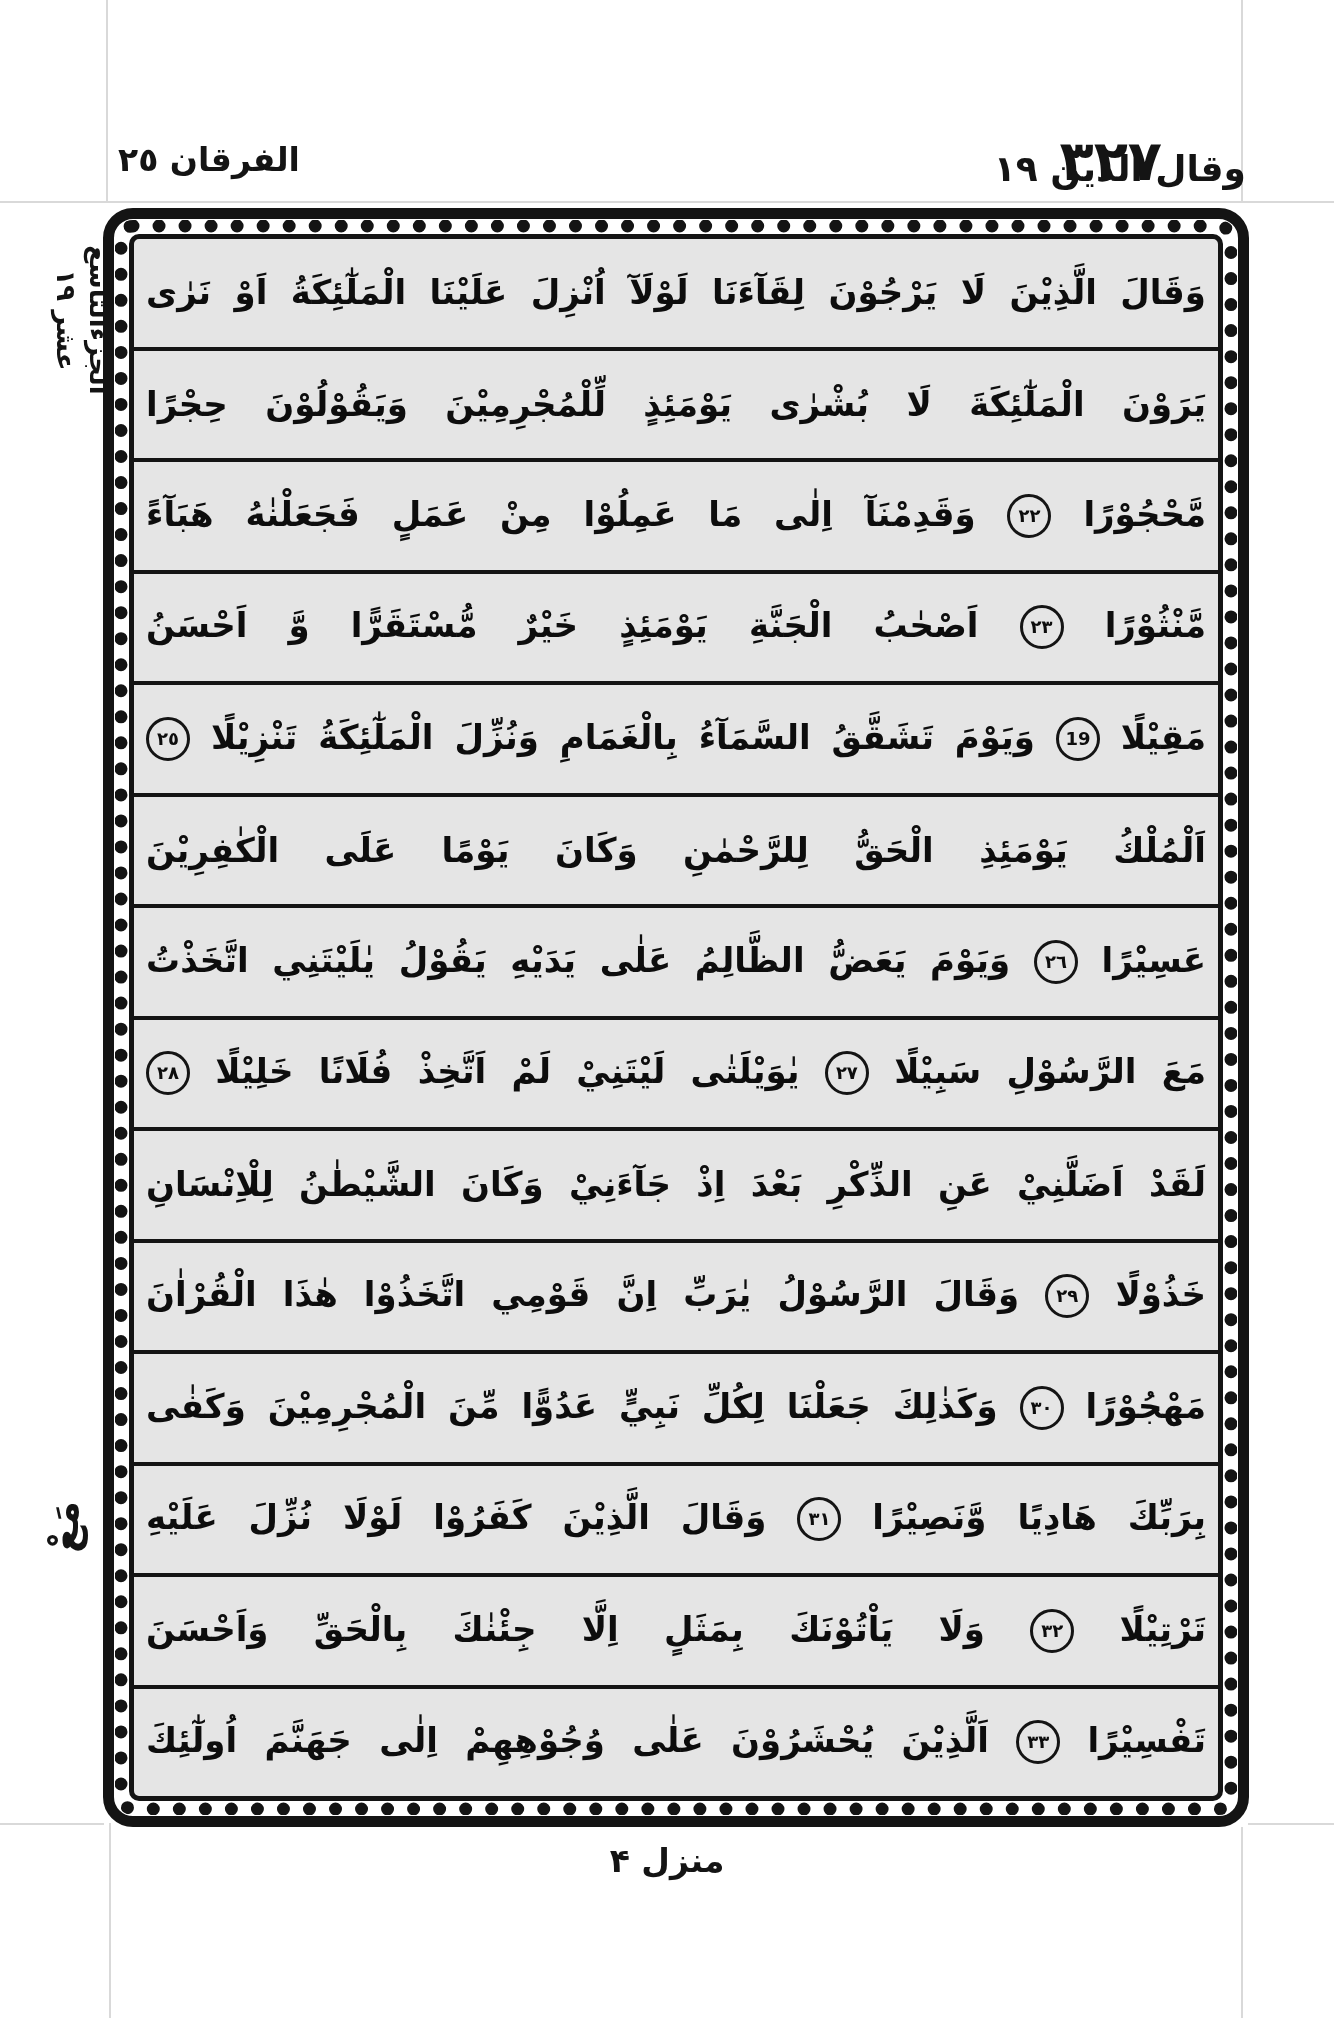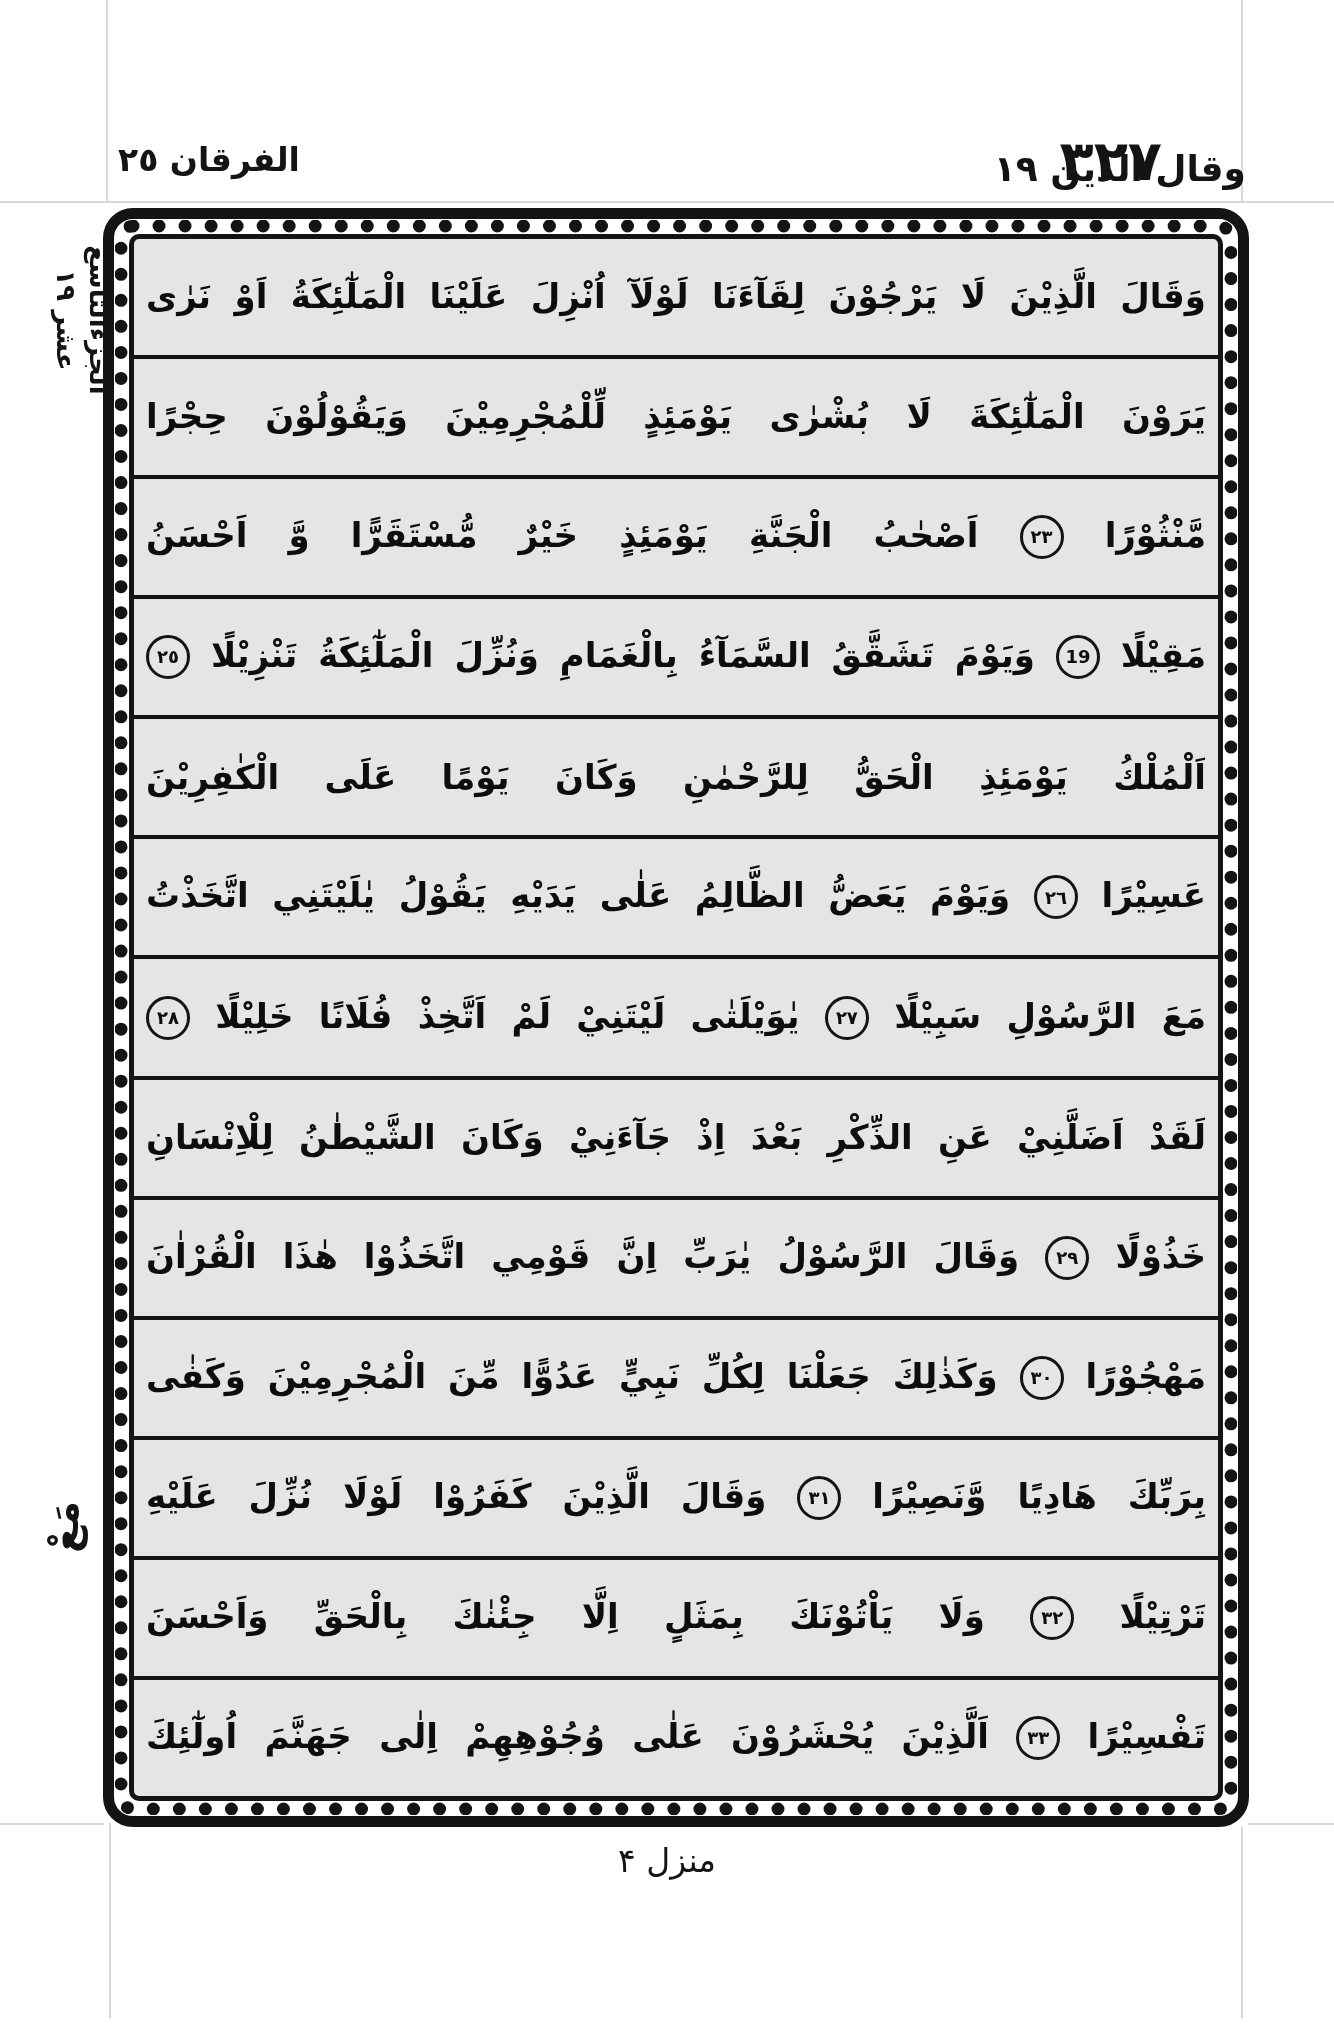--- a/index.html
+++ b/index.html
@@ -26,21 +26,21 @@
   }
   .ruku-block{
     position:absolute;left:31px;top:1495px;width:84px;height:64px;
     transform:rotate(-90deg);transform-origin:center;
     font-weight:bold;font-size:40px;text-align:center;direction:rtl;
   }
 
   
   .footer-manzil{
     position:absolute;left:0;top:1841px;width:1334px;text-align:center;
-    font-weight:normal;font-size:33px;direction:rtl;
+    font-weight:bold;font-size:33px;direction:rtl;
   }
 
   
   .frame{
     position:absolute;left:103px;top:208px;width:1146px;height:1619px;
     box-sizing:border-box;border:11px solid #141414;border-radius:30px;
     background:#ffffff;
   }
   .beads{
     position:absolute;inset:1px;box-sizing:border-box;
@@ -95,20 +95,23 @@
 <div class="frame">
   <div class="beads"></div>
   <div class="inner">
       <div class="qrow">
         <div class="qline"><span>وَقَالَ الَّذِيْنَ لَا يَرْجُوْنَ لِقَآءَنَا لَوْلَآ اُنْزِلَ عَلَيْنَا الْمَلٰٓئِكَةُ اَوْ نَرٰى</span></div>
       </div>
       <div class="qrow">
         <div class="qline"><span>يَرَوْنَ الْمَلٰٓئِكَةَ لَا بُشْرٰى يَوْمَئِذٍ لِّلْمُجْرِمِيْنَ وَيَقُوْلُوْنَ حِجْرًا</span></div>
       </div>
       <div class="qrow">
+        <div class="qline"><span>مَّحْجُوْرًا</span> <span class="ayah-num">٢٢</span> <span>وَقَدِمْنَآ اِلٰى مَا عَمِلُوْا مِنْ عَمَلٍ فَجَعَلْنٰهُ هَبَآءً</span></div>
+      </div>
+      <div class="qrow">
         <div class="qline"><span>مَّنْثُوْرًا</span> <span class="ayah-num">٢٣</span> <span>اَصْحٰبُ الْجَنَّةِ يَوْمَئِذٍ خَيْرٌ مُّسْتَقَرًّا وَّ اَحْسَنُ</span></div>
       </div>
       <div class="qrow">
         <div class="qline"><span>مَقِيْلًا</span> <span class="ayah-num">19</span> <span>وَيَوْمَ تَشَقَّقُ السَّمَآءُ بِالْغَمَامِ وَنُزِّلَ الْمَلٰٓئِكَةُ تَنْزِيْلًا</span> <span class="ayah-num">٢٥</span></div>
       </div>
       <div class="qrow">
         <div class="qline"><span>اَلْمُلْكُ يَوْمَئِذِ الْحَقُّ لِلرَّحْمٰنِ وَكَانَ يَوْمًا عَلَى الْكٰفِرِيْنَ</span></div>
       </div>
       <div class="qrow">
         <div class="qline"><span>عَسِيْرًا</span> <span class="ayah-num">٢٦</span> <span>وَيَوْمَ يَعَضُّ الظَّالِمُ عَلٰى يَدَيْهِ يَقُوْلُ يٰلَيْتَنِي اتَّخَذْتُ</span></div>

